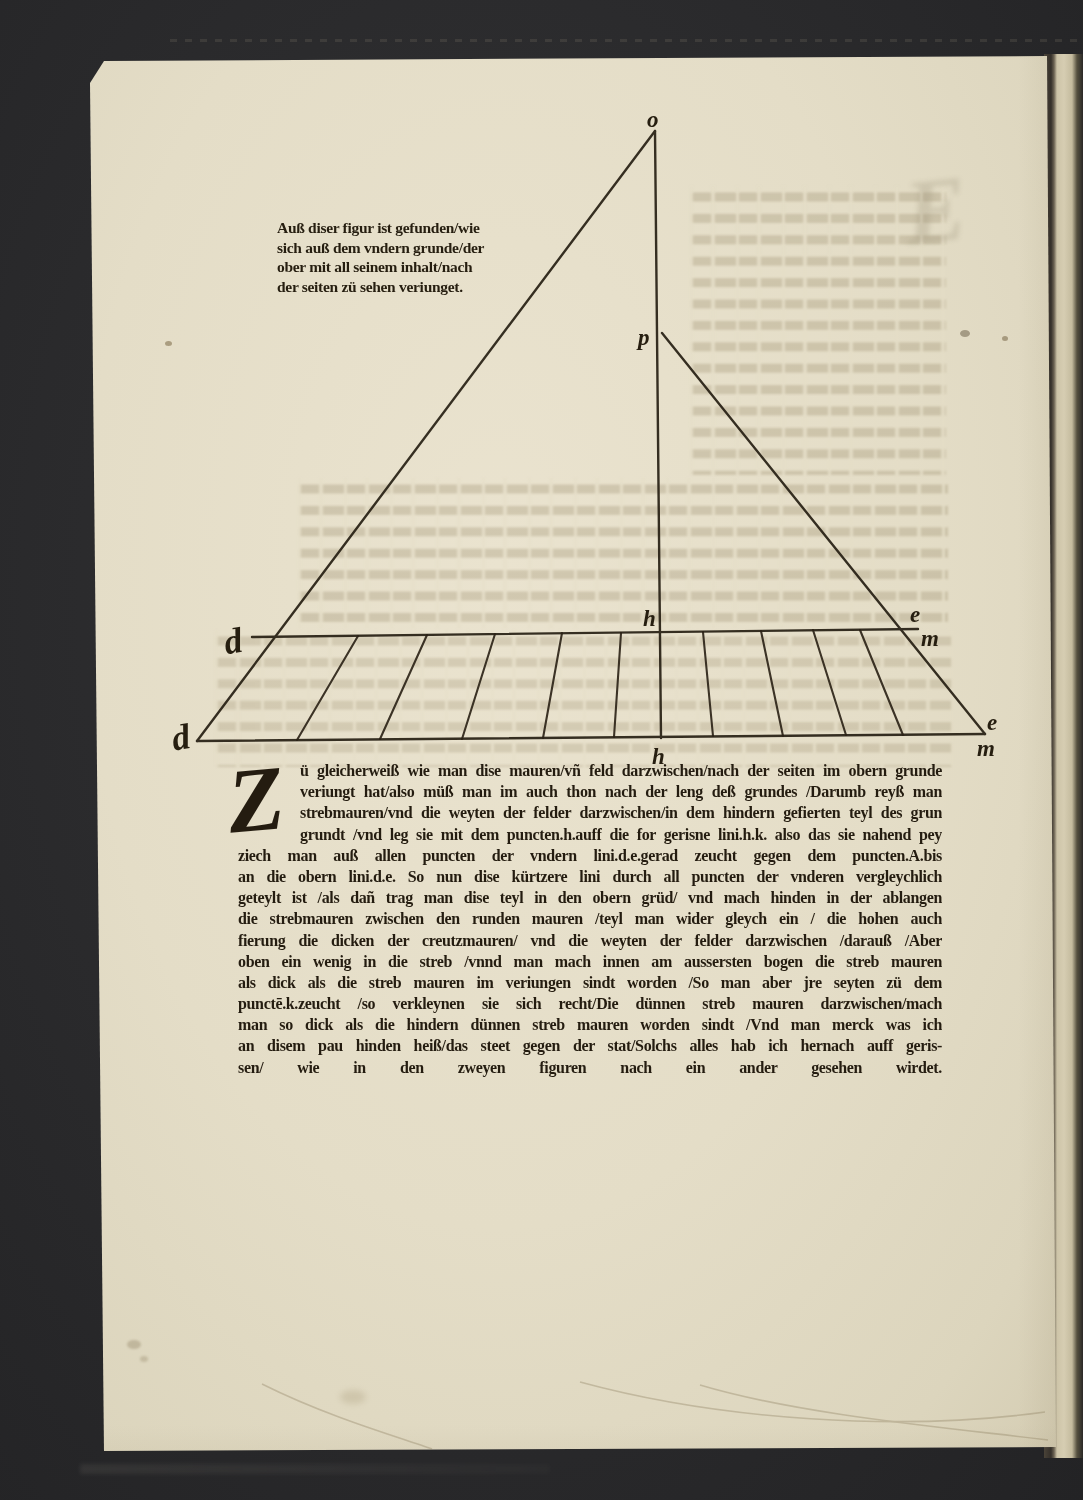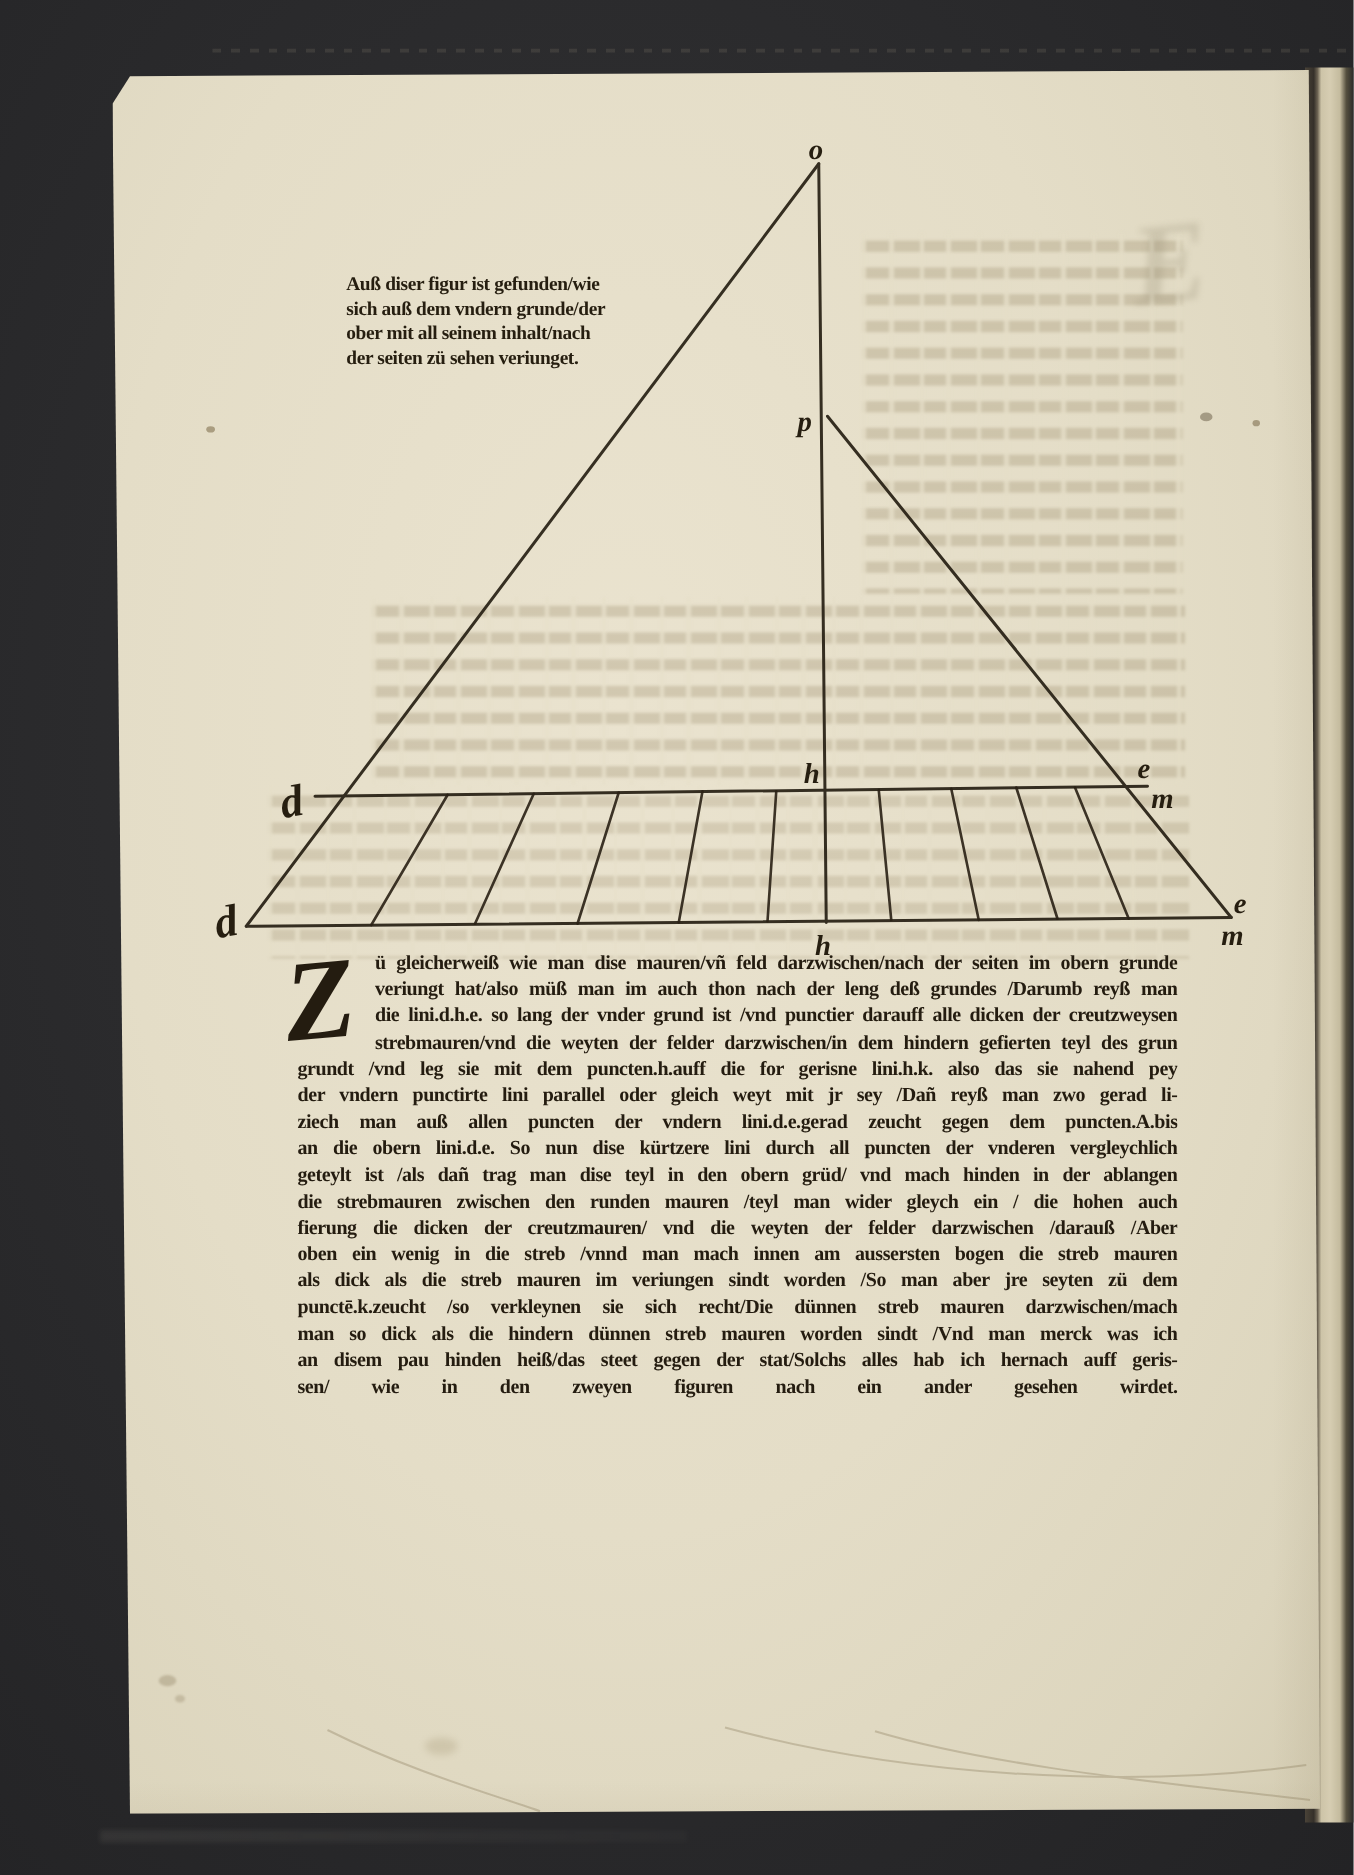--- a/index.html
+++ b/index.html
@@ -146,24 +146,22 @@
       <text class="fig-label" x="910" y="622">e</text>
       <text class="fig-label" x="921" y="646">m</text>
       <text class="fig-label" x="987" y="730">e</text>
       <text class="fig-label" x="977" y="756">m</text>
     </svg>
 
     <div class="body-text">
       <div class="dropcap">Z</div>
       <div class="tline">ü gleicherweiß wie man dise mauren/vñ feld darzwischen/nach der seiten im obern grunde</div>
       <div class="tline">veriungt hat/also müß man im auch thon nach der leng deß grundes /Darumb reyß man</div>
-      <div class="tline">die lini.d.h.e. so lang der vnder grund ist /vnd punctier darauff alle dicken der creutzweysen</div>
       <div class="tline">strebmauren/vnd die weyten der felder darzwischen/in dem hindern gefierten teyl des grun</div>
       <div class="tline">grundt /vnd leg sie mit dem puncten.h.auff die for gerisne lini.h.k. also das sie nahend pey</div>
-      <div class="tline">der vndern punctirte lini parallel oder gleich weyt mit jr sey /Dañ reyß man zwo gerad li-</div>
       <div class="tline">ziech man auß allen puncten der vndern lini.d.e.gerad zeucht gegen dem puncten.A.bis</div>
       <div class="tline">an die obern lini.d.e. So nun dise kürtzere lini durch all puncten der vnderen vergleychlich</div>
       <div class="tline">geteylt ist /als dañ trag man dise teyl in den obern grüd/ vnd mach hinden in der ablangen</div>
       <div class="tline">die strebmauren zwischen den runden mauren /teyl man wider gleych ein / die hohen auch</div>
       <div class="tline">fierung die dicken der creutzmauren/ vnd die weyten der felder darzwischen /darauß /Aber</div>
       <div class="tline">oben ein wenig in die streb /vnnd man mach innen am aussersten bogen die streb mauren</div>
       <div class="tline">als dick als die streb mauren im veriungen sindt worden /So man aber jre seyten zü dem</div>
       <div class="tline">punctē.k.zeucht /so verkleynen sie sich recht/Die dünnen streb mauren darzwischen/mach</div>
       <div class="tline">man so dick als die hindern dünnen streb mauren worden sindt /Vnd man merck was ich</div>
       <div class="tline">an disem pau hinden heiß/das steet gegen der stat/Solchs alles hab ich hernach auff geris-</div>

